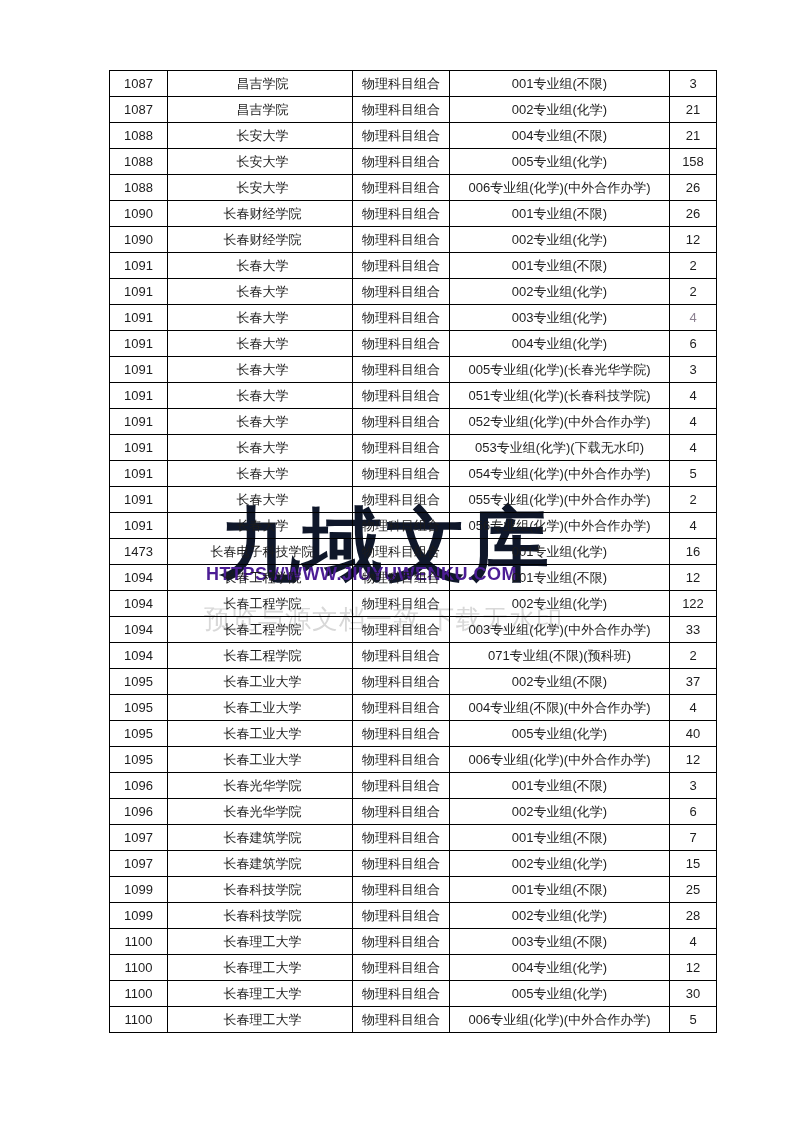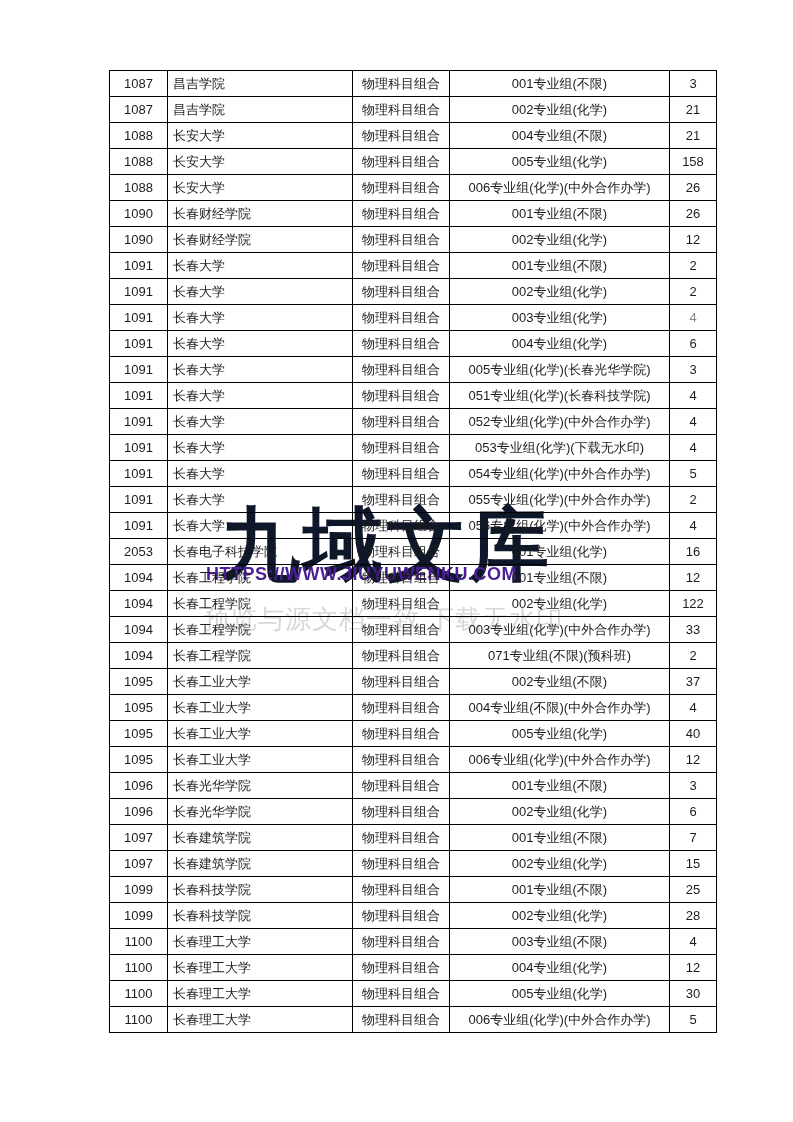--- a/index.html
+++ b/index.html
@@ -72,21 +72,21 @@
     height: 25px;
     padding: 0;
     font-size: 13px;
     line-height: 25px;
     color: #1c1c1c;
     text-align: center;
     white-space: nowrap;
     overflow: hidden;
   }
   table.data-table td.col-university {
-    text-align: left;
+    text-align: center;
     padding-left: 5px;
   }
   table.data-table td.gray-value {
     color: #8d8292;
   }
 </style>
 </head>
 <body>
 
 <div class="page">
@@ -226,21 +226,21 @@
           <td class="col-count">2</td>
         </tr>
         <tr>
           <td class="col-code">1091</td>
           <td class="col-university">长春大学</td>
           <td class="col-subject">物理科目组合</td>
           <td class="col-group">056专业组(化学)(中外合作办学)</td>
           <td class="col-count">4</td>
         </tr>
         <tr>
-          <td class="col-code">2053</td>
+          <td class="col-code">1473</td>
           <td class="col-university">长春电子科技学院</td>
           <td class="col-subject">物理科目组合</td>
           <td class="col-group">001专业组(化学)</td>
           <td class="col-count">16</td>
         </tr>
         <tr>
           <td class="col-code">1094</td>
           <td class="col-university">长春工程学院</td>
           <td class="col-subject">物理科目组合</td>
           <td class="col-group">001专业组(不限)</td>

